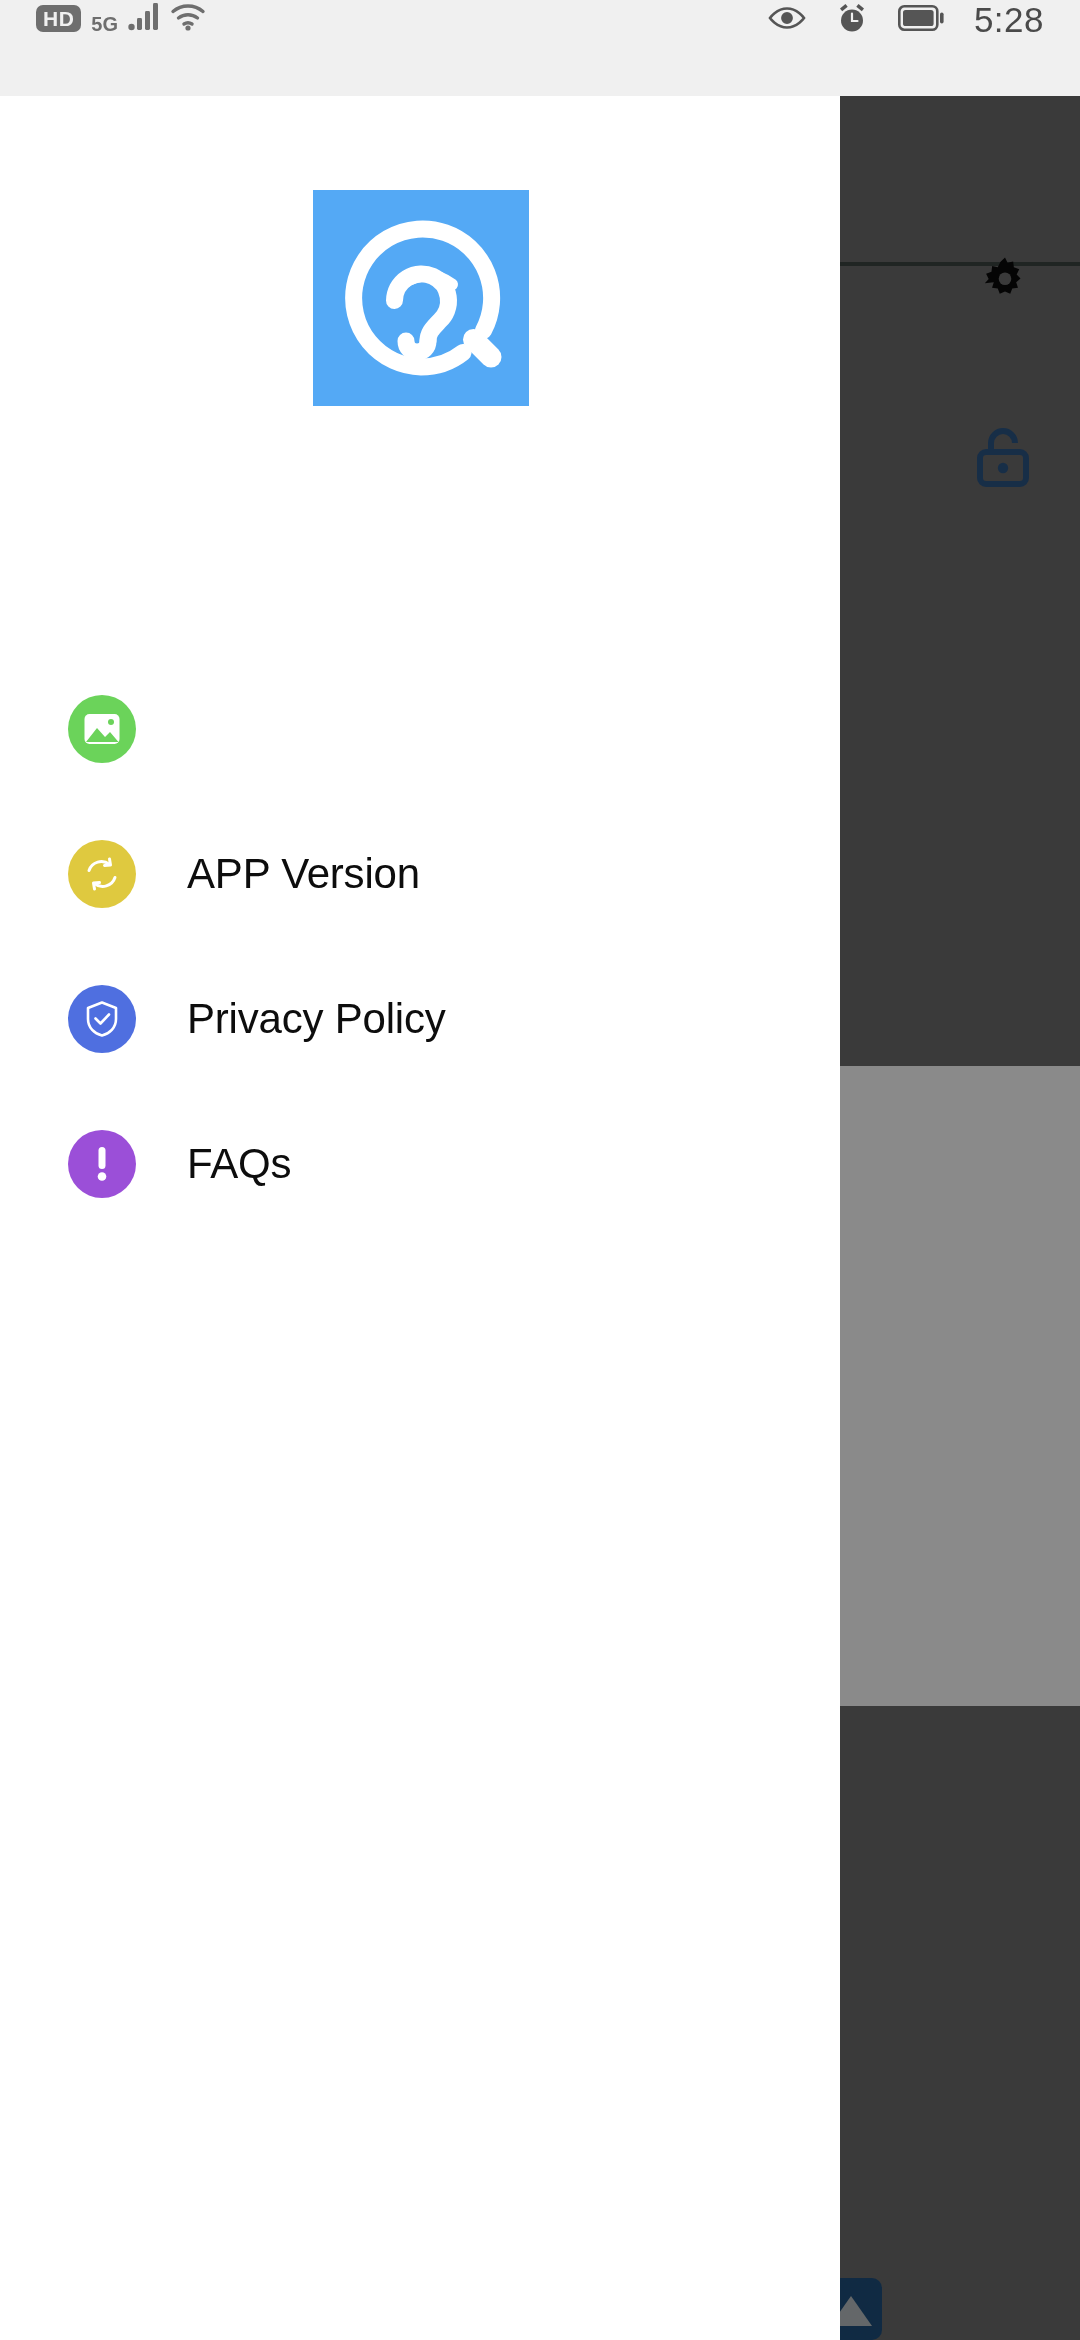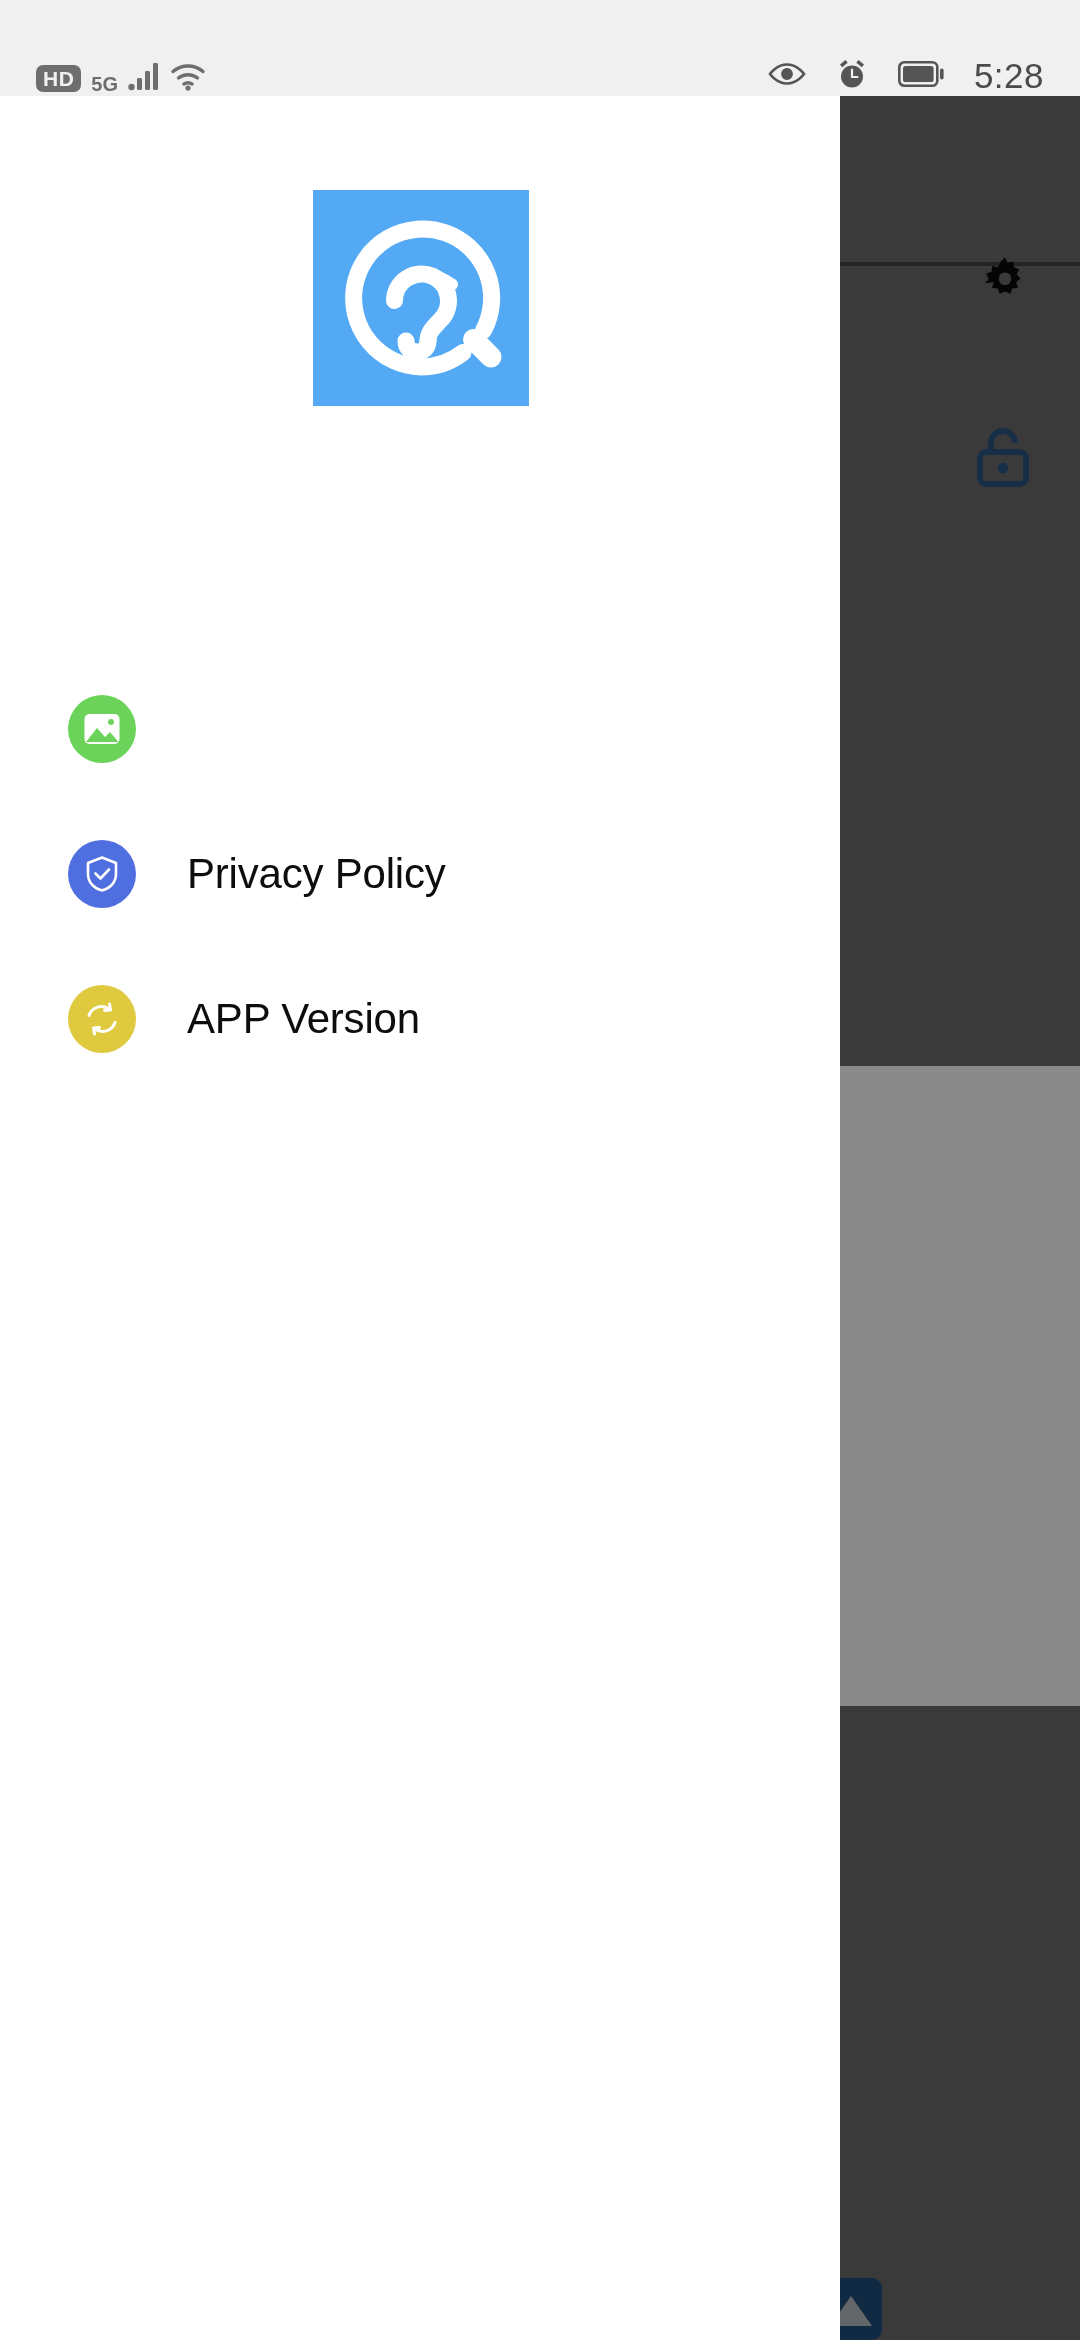--- a/index.html
+++ b/index.html
@@ -25,21 +25,21 @@
              background:#1f4f7d; border-radius:10px; }
   #bg-fab svg { position:absolute; left:8px; top:10px; }
 
   
   #scrim { position:absolute; left:0; top:96px; width:1080px; height:2244px;
            background:rgba(0,0,0,0.46); }
 
   
   #status-bar {
     position:absolute; left:0; top:0; width:1080px; height:96px;
-    background:#f0f0f0; display:flex; align-items:flex-end;
+    background:#f0f0f0; display:flex; align-items:flex-start;
     justify-content:space-between; padding:0 36px;
   }
   .sb-left, .sb-right { display:flex; align-items:center; }
   .sb-left { gap:10px; }
   .sb-right { gap:30px; }
   .hd-badge {
     background:#6e6e6e; color:#f0f0f0; font-size:21px; font-weight:bold;
     border-radius:7px; padding:3px 7px; letter-spacing:0.5px; line-height:1;
   }
   .net-label { color:#6e6e6e; font-size:20px; font-weight:bold; align-self:flex-start; margin-top:13px; }
@@ -176,38 +176,47 @@
         <span class="menu-icon" style="background:#6bd35a">
           <svg width="38" height="34" viewBox="0 0 38 34">
             <rect x="1.5" y="2" width="35" height="30" rx="5" fill="#ffffff"></rect>
             <circle cx="28" cy="10" r="3" fill="#6bd35a"></circle>
             <path d="M3 30 L14 16 L22 25 L27 20 L35.5 30 Z" fill="#6bd35a"></path>
           </svg>
         </span>
       </div>
 
       <div class="menu-item">
-        <span class="menu-icon" style="background:#4f6fe0">
-          <svg width="34" height="38" viewBox="0 0 34 38" fill="none" stroke="#ffffff" stroke-width="2.6" stroke-linecap="round" stroke-linejoin="round">
-            <path d="M17 2.5 L31 8 v11c0 9-6.5 14.5-14 16.5C9.5 33.5 3 28 3 19V8z"></path>
-            <path d="M10.5 18.5 L15.5 23.5 L24 14.5"></path>
-          </svg>
-        </span>
-        <span class="menu-label">Privacy Policy</span>
-      </div>
-
-      <div class="menu-item">
         <span class="menu-icon" style="background:#dfc93f">
           <svg width="38" height="34" viewBox="0 0 38 34" fill="none" stroke="#ffffff" stroke-width="3" stroke-linecap="round">
             <path d="M6 13.5a13 13 0 0 1 20.5-6"></path>
             <path d="M32 20.5a13 13 0 0 1-20.5 6"></path>
             <path d="M26.5 2 L27.5 8 L21.5 8.5" stroke-linejoin="round"></path>
             <path d="M11.5 32 L10.5 26 L16.5 25.5" stroke-linejoin="round"></path>
           </svg>
         </span>
         <span class="menu-label">APP Version</span>
       </div>
 
+      <div class="menu-item">
+        <span class="menu-icon" style="background:#4f6fe0">
+          <svg width="34" height="38" viewBox="0 0 34 38" fill="none" stroke="#ffffff" stroke-width="2.6" stroke-linecap="round" stroke-linejoin="round">
+            <path d="M17 2.5 L31 8 v11c0 9-6.5 14.5-14 16.5C9.5 33.5 3 28 3 19V8z"></path>
+            <path d="M10.5 18.5 L15.5 23.5 L24 14.5"></path>
+          </svg>
+        </span>
+        <span class="menu-label">Privacy Policy</span>
+      </div>
+
+      <div class="menu-item">
+        <span class="menu-icon" style="background:#9b4fd8">
+          <svg width="16" height="38" viewBox="0 0 16 38">
+            <rect x="4.5" y="2" width="7" height="22" rx="3.5" fill="#ffffff"></rect>
+            <circle cx="8" cy="31.5" r="4.3" fill="#ffffff"></circle>
+          </svg>
+        </span>
+        <span class="menu-label">FAQs</span>
+      </div>
 
     </div>
   </div>
 
 </div>
 
 </body></html>

